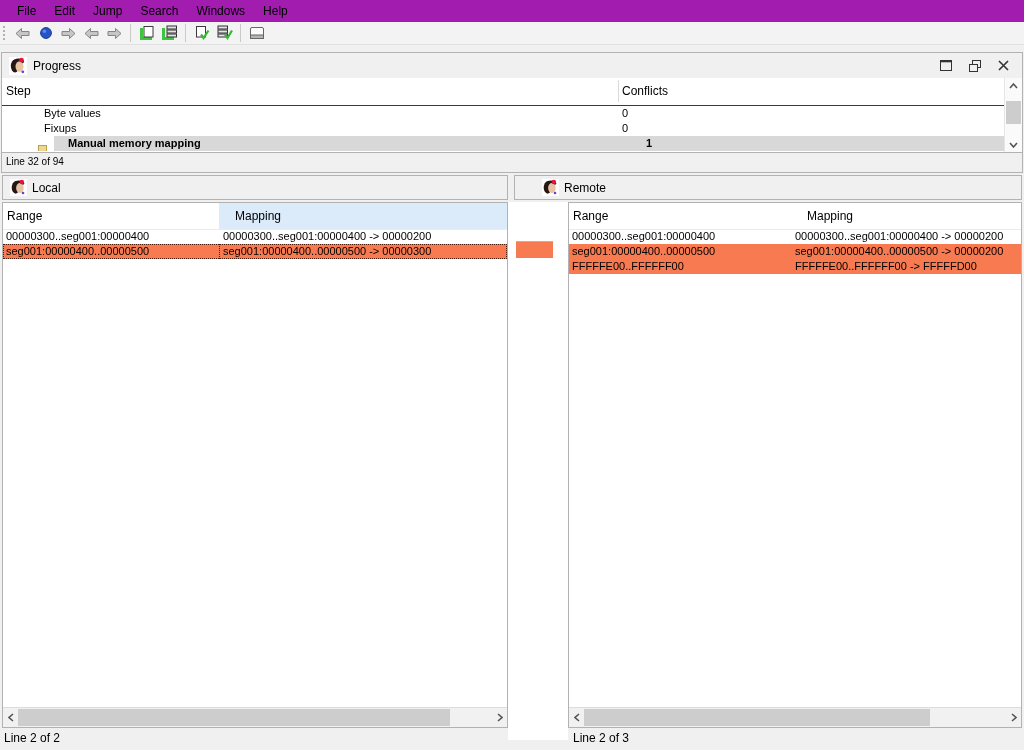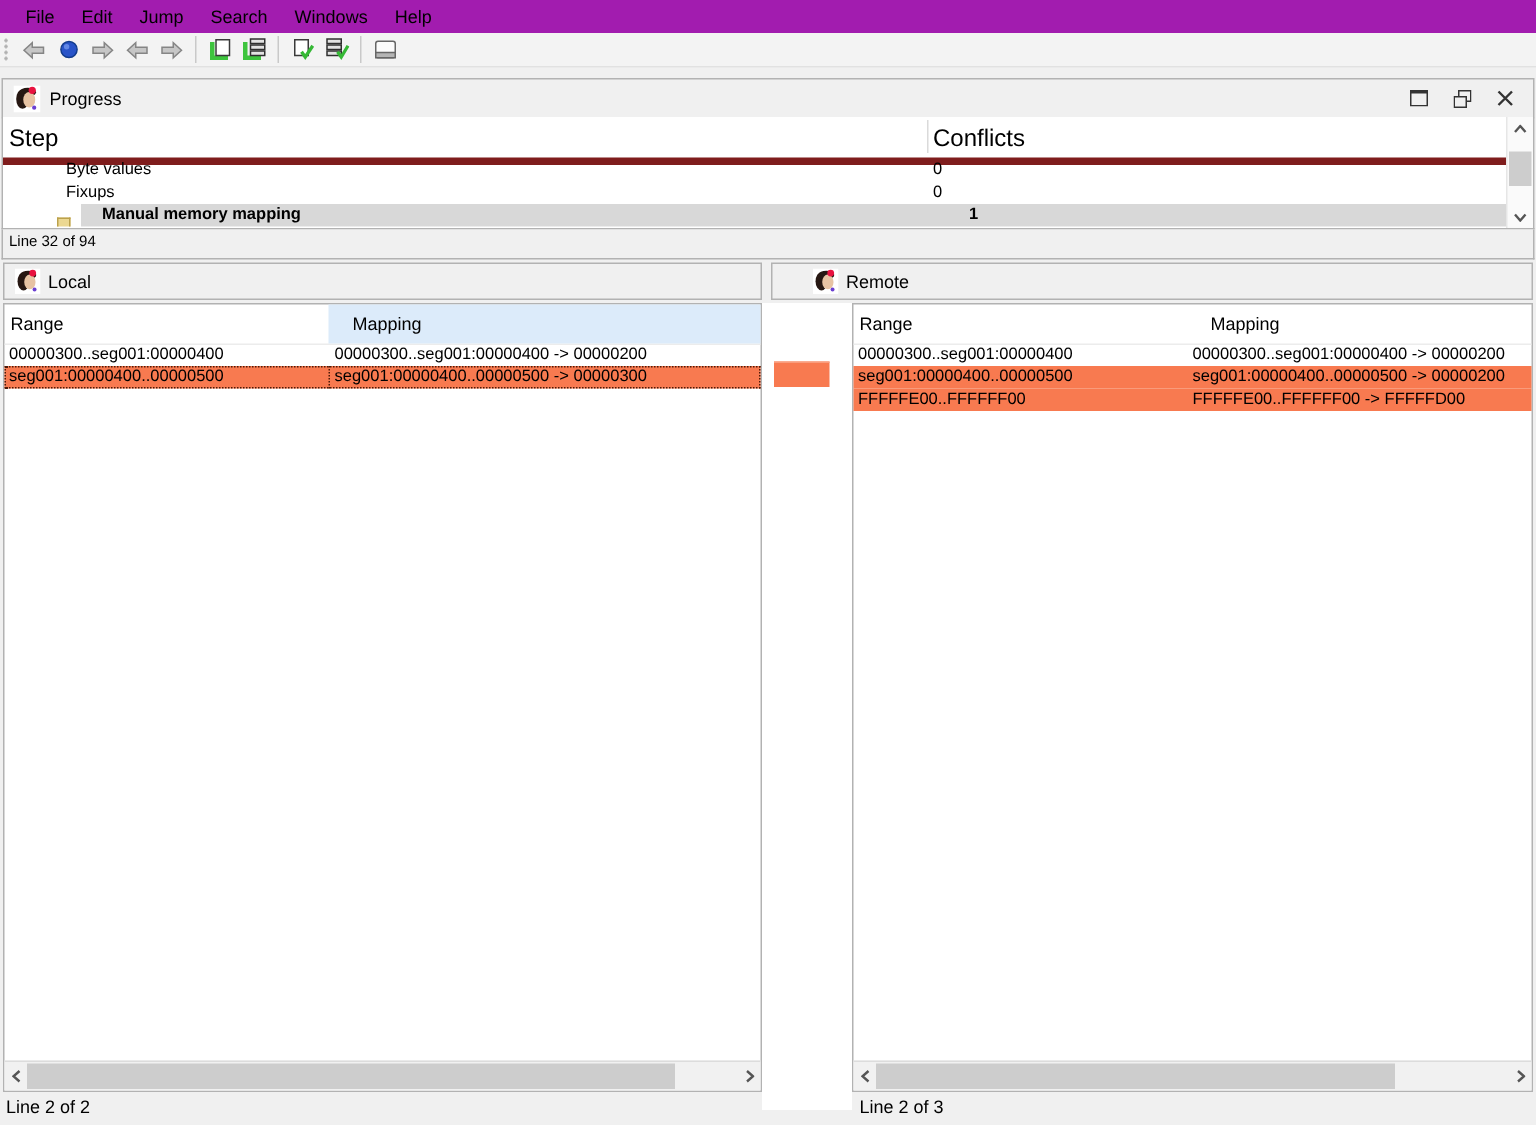--- a/index.html
+++ b/index.html
@@ -22,22 +22,22 @@
   
   .pwin-title{position:absolute;left:1px;top:52px;width:1022px;height:27px;background:#f0f0f0;
               border:1px solid #b2b2b2;box-sizing:border-box;display:flex;align-items:center;justify-content:space-between;}
   .pwin-title .ttl{font-size:12px;margin-left:6px;}
   .face{margin-left:7px;flex:0 0 auto;}
   .win-btns{margin-left:auto;display:flex;align-items:center;gap:16px;margin-right:12px;}
   .win-btn{width:13px;height:13px;display:flex;align-items:center;justify-content:center;}
 
   .ptable{position:absolute;left:1px;top:78px;width:1022px;height:75px;background:#fff;
           border:1px solid #b2b2b2;border-top:none;box-sizing:border-box;}
-  .phead{position:absolute;left:0;top:0;right:17px;height:27px;font-size:16px;
-         border-bottom:5px solid #7f1d1d;}
+  .phead{position:absolute;left:0;top:0;right:17px;height:27px;font-size:12px;
+         border-bottom:1px solid #7f1d1d;}
   .phead .c1{position:absolute;left:4px;top:6px;}
   .phead .c2{position:absolute;left:620px;top:6px;}
   .phead .vline{position:absolute;left:616px;top:2px;bottom:3px;width:1px;background:#dadada;}
   .prow{position:absolute;left:0;right:17px;height:15px;font-size:11px;line-height:15px;}
   .prow .step{position:absolute;left:42px;white-space:nowrap;}
   .prow .conf{position:absolute;left:620px;}
   .prow.r0{top:28px;} .prow.r1{top:43px;} .prow.r2{top:58px;margin-left:24px;}
   .prow.sel{font-weight:bold;background:linear-gradient(to right,#fff 28px,#d8d8d8 28px);}
   .yellowmark{position:absolute;left:36px;top:67px;width:9px;height:6px;background:#ecd892;
               border:1px solid #bba14c;border-bottom:none;box-sizing:border-box;}

